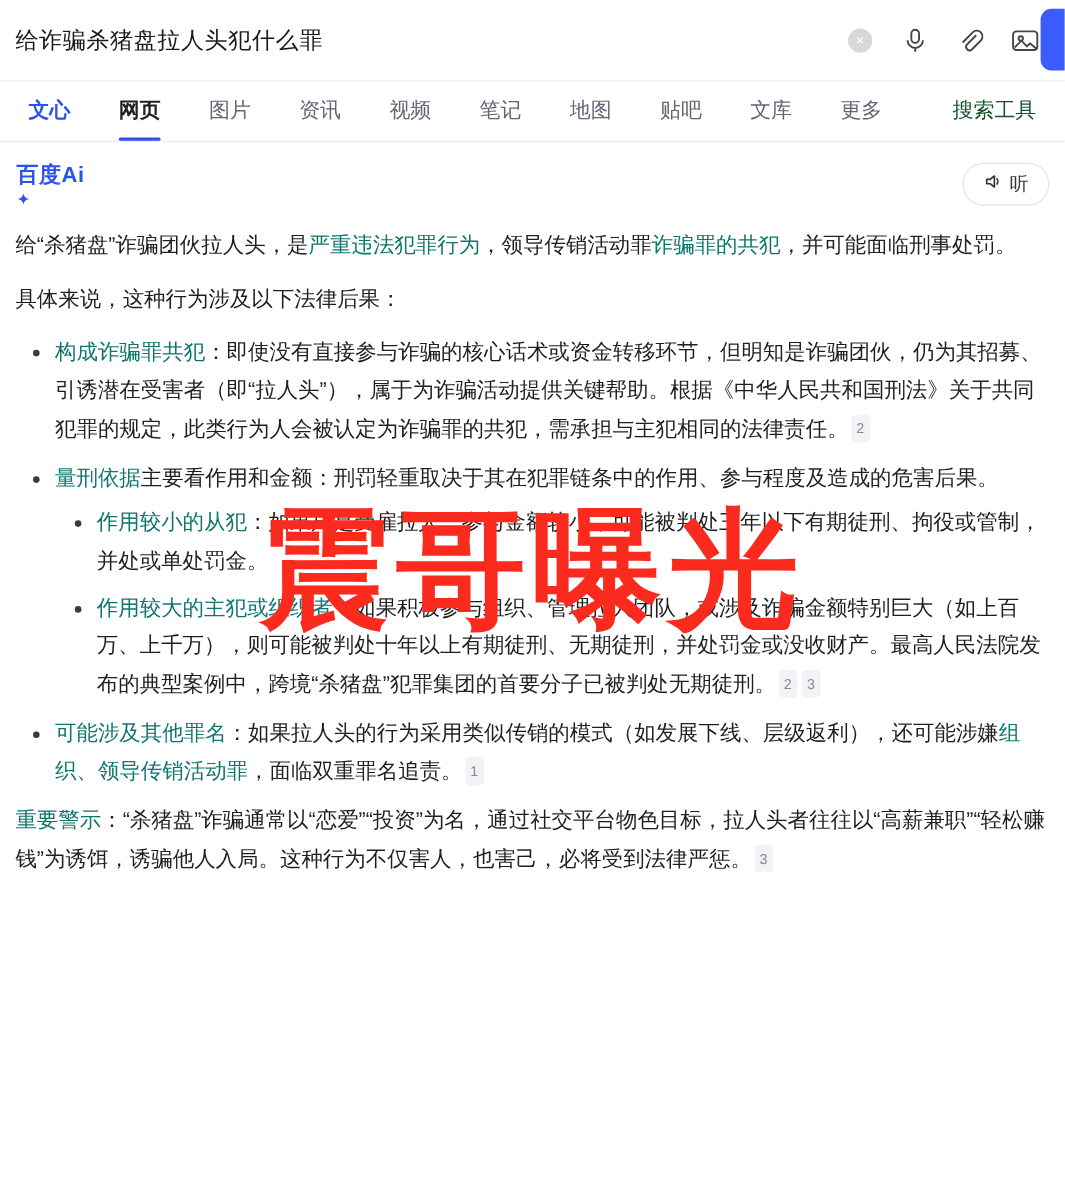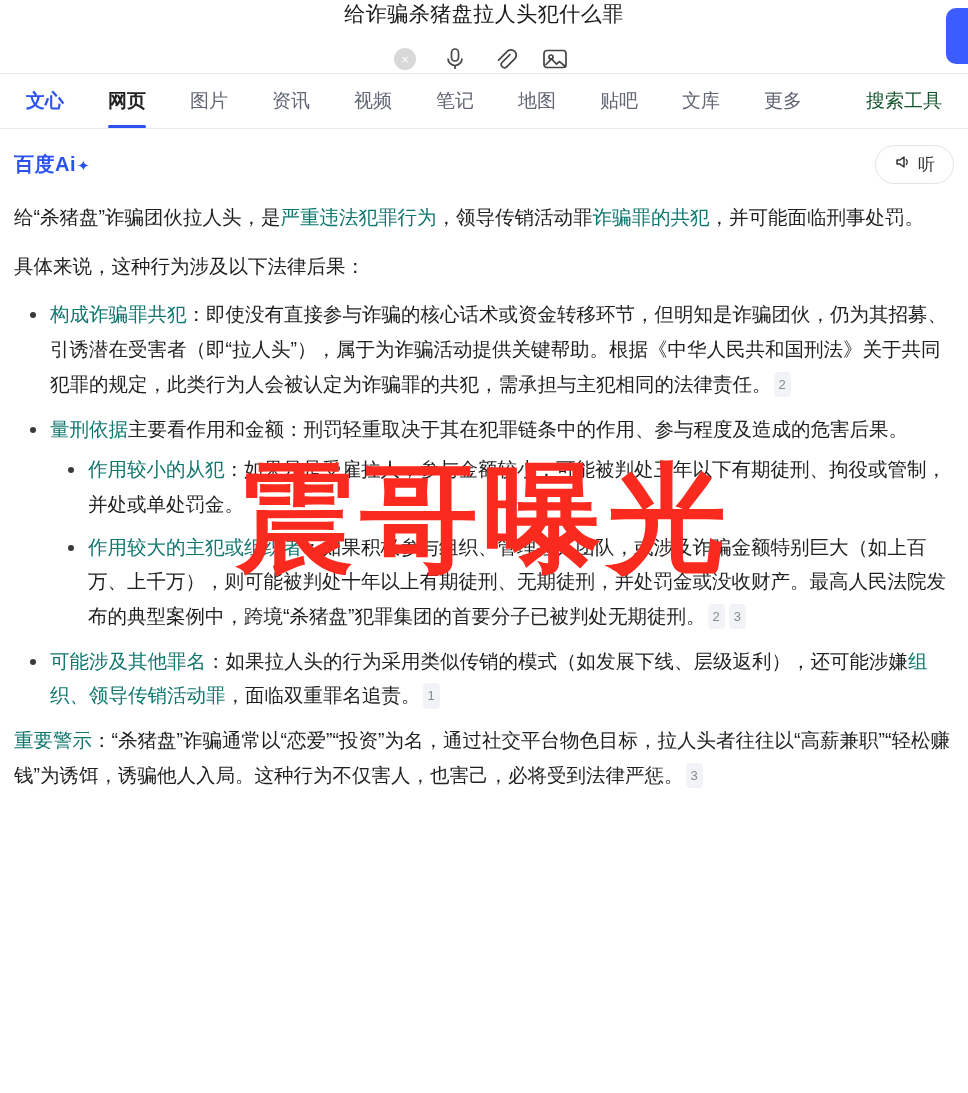--- a/index.html
+++ b/index.html
@@ -19,21 +19,20 @@
   
   .searchbar {
     position: relative;
     height: 74px;
     display: flex;
     align-items: center;
     padding: 0 14px 0 14px;
     box-sizing: border-box;
     border-bottom: 1px solid #e6e6e6;
     background: #fff;
-    flex-direction: column;
   }
   .search-query {
     flex: 1;
     font-size: 21px;
     color: #1a1a1a;
     letter-spacing: 0.5px;
     white-space: nowrap;
     overflow: hidden;
     text-overflow: ellipsis;
   }
@@ -125,20 +124,21 @@
     justify-content: space-between;
     padding: 16px 14px 6px 14px;
   }
   .ai-logo {
     display: flex;
     align-items: baseline;
     font-size: 20px;
     font-weight: bold;
     color: #2b52ee;
     letter-spacing: 0.5px;
+    flex-direction: column;
   }
   .ai-logo .spark {
     font-size: 15px;
     margin-left: 1px;
   }
   .listen-btn {
     display: flex;
     align-items: center;
     gap: 6px;
     border: 1px solid #e3e3e8;

